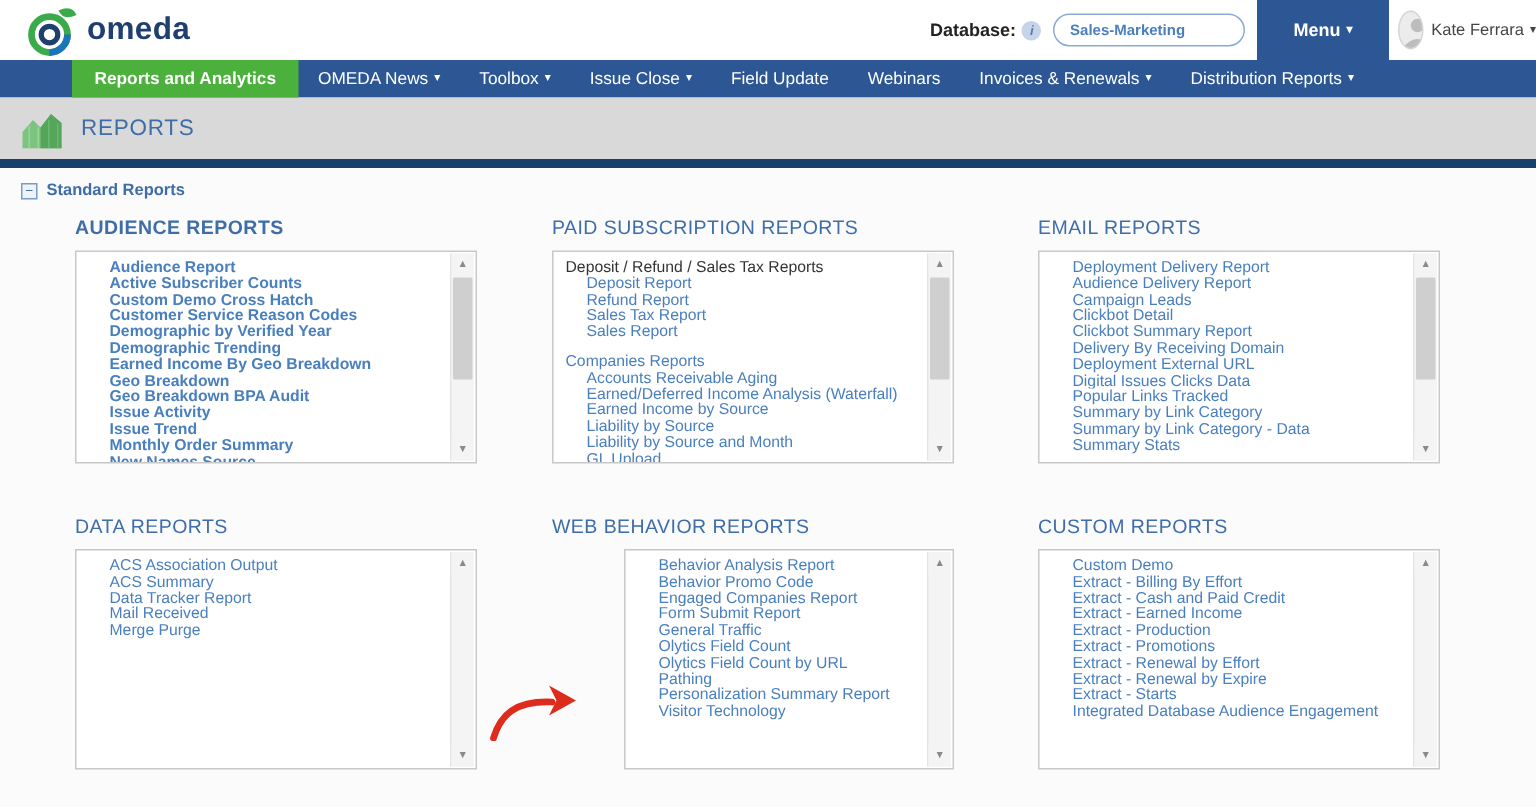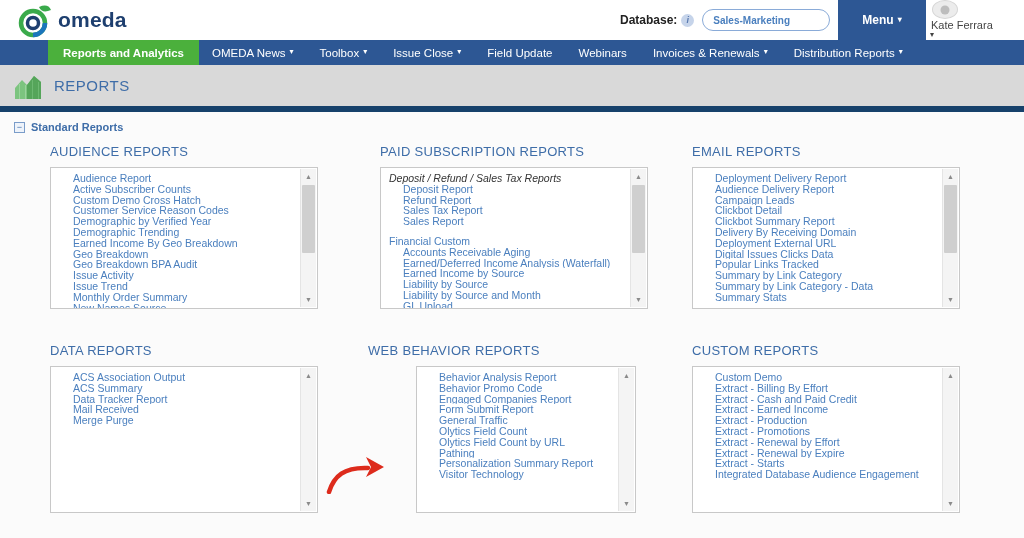--- a/index.html
+++ b/index.html
@@ -12,21 +12,21 @@
   .logo-text { font-size:21px; font-weight:bold; color:#1e3f6f; margin-left:6px; letter-spacing:0.2px; }
   .dbgroup { position:absolute; left:620px; top:0; height:40px; display:flex; align-items:center; }
   .db-label { font-size:12px; font-weight:bold; color:#222; }
   .info-ic { display:inline-flex; align-items:center; justify-content:center; width:13px; height:13px; margin-left:4px;
              border-radius:50%; background:#c6d4ea; color:#5b7bb0; font-size:9px; font-weight:bold; font-style:italic; }
   .db-input { margin-left:8px; width:128px; height:22px; border:1px solid #8aabd8; border-radius:12px;
               padding:0 10px; font-size:10px; font-weight:bold; color:#4a7fbe; outline:none;
               font-family:"Liberation Sans", sans-serif; }
   .menu-block { position:absolute; left:838px; top:0; width:88px; height:40px; background:#2d5794; color:#fff;
                 display:flex; align-items:center; justify-content:center; font-size:12px; font-weight:bold; cursor:pointer; }
-  .userzone { position:absolute; left:926px; top:0; width:98px; height:40px; background:#fff; display:flex; align-items:flex-start;flex-direction:column; }
+  .userzone { position:absolute; left:926px; top:0; width:98px; height:40px; background:#fff; display:flex; align-items:center; }
   .avatar { width:26px; height:26px; border-radius:50%; background:#ececec; border:1px solid #d6d6d6; overflow:hidden; margin-left:6px; }
   .user-name { font-size:11px; color:#444; margin-left:5px; white-space:nowrap; }
   .caret { font-size:8px; margin-left:4px; position:relative; top:-1px; }
 
   
   .navbar { height:25px; background:#2d5794; display:flex; align-items:stretch;padding-left:48px; }
   .nav-item { display:flex; align-items:center; padding:0 13px; color:#ffffff; font-size:11.5px; cursor:pointer; white-space:nowrap; }
   .nav-item.active { background:#4bb03c; font-weight:bold; padding:0 15px; }
 
   
@@ -41,21 +41,21 @@
   .minus-box { width:11px; height:11px; border:1px solid #7a9cc9; background:#eef3fa; color:#3e6da8; font-size:9px;
                line-height:9px; text-align:center; cursor:pointer; }
   .std-label { font-size:11px; font-weight:bold; color:#3e6da8; margin-left:6px; }
 
   .col { position:absolute; width:268px; }
   .group-title { font-size:13px; color:#3e6da8; letter-spacing:0.3px; margin-bottom:8px; }
   .listbox { position:relative; background:#ffffff; border:1px solid #c8c8c8; overflow:hidden; padding:5px 18px 0 0; }
   .item { font-size:10.5px; line-height:10.8px; white-space:nowrap; overflow:hidden; }
   .item.link { color:#4a7fbe; padding-left:22px; cursor:pointer; }
   .item.headerlink { color:#4a7fbe; padding-left:8px; cursor:pointer; }
-  .item.header { color:#333333; padding-left:8px;font-style:italic; }
+  .item.header { color:#333333; padding-left:8px; }
   .spacer { height:9px; }
 
   
   .sb { position:absolute; top:1px; right:1px; bottom:1px; width:16px; background:#f4f4f4; border-left:1px solid #e4e4e4; }
   .sb-btn { height:15px; display:flex; align-items:center; justify-content:center; font-size:7px; color:#8a8a8a; background:#f4f4f4; cursor:pointer; }
   .sb-btn.down { position:absolute; bottom:0; left:0; right:0; }
   .sb-thumb { position:absolute; left:1px; right:1px; top:16px; background:#cfcfcf; border-radius:1px; cursor:grab; }
 
   .arrow-svg { position:absolute; left:324px; top:334px; pointer-events:none; }
 </style>
@@ -122,21 +122,21 @@
   </div>
   <div class="navybar"></div>
 
   <div class="content">
     <div class="std-row">
       <span class="minus-box">−</span>
       <span class="std-label">Standard Reports</span>
     </div>
 
     <div>
-        <div class="col" style="left: 50px; top: 32px;">
+        <div class="col" style="left: 50px; top: 32px; font-weight: bold;">
           <div class="group-title">AUDIENCE REPORTS</div>
           <div class="listbox" style="height: 142px;">
             <div class="item link">Audience Report</div>
             <div class="item link">Active Subscriber Counts</div>
             <div class="item link">Custom Demo Cross Hatch</div>
             <div class="item link">Customer Service Reason Codes</div>
             <div class="item link">Demographic by Verified Year</div>
             <div class="item link">Demographic Trending</div>
             <div class="item link">Earned Income By Geo Breakdown</div>
             <div class="item link">Geo Breakdown</div>
@@ -145,30 +145,30 @@
             <div class="item link">Issue Trend</div>
             <div class="item link">Monthly Order Summary</div>
             <div class="item link">New Names Source</div>
             <div class="sb">
               <div class="sb-btn">▲</div>
               <div class="sb-thumb" style="height: 68px;"></div>
               <div class="sb-btn down">▼</div>
             </div>
           </div>
         </div>
-        <div class="col" style="left: 380px; top: 32px;">
+        <div class="col" style="left: 368px; top: 32px;">
           <div class="group-title">PAID SUBSCRIPTION REPORTS</div>
           <div class="listbox" style="height: 142px;">
             <div class="item header">Deposit / Refund / Sales Tax Reports</div>
             <div class="item link">Deposit Report</div>
             <div class="item link">Refund Report</div>
             <div class="item link">Sales Tax Report</div>
             <div class="item link">Sales Report</div>
             <div class="spacer"></div>
-            <div class="item headerlink">Financial Custom</div>
+            <div class="item headerlink">Companies Reports</div>
             <div class="item link">Accounts Receivable Aging</div>
             <div class="item link">Earned/Deferred Income Analysis (Waterfall)</div>
             <div class="item link">Earned Income by Source</div>
             <div class="item link">Liability by Source</div>
             <div class="item link">Liability by Source and Month</div>
             <div class="item link">GL Upload</div>
             <div class="sb">
               <div class="sb-btn">▲</div>
               <div class="sb-thumb" style="height: 68px;"></div>
               <div class="sb-btn down">▼</div>

